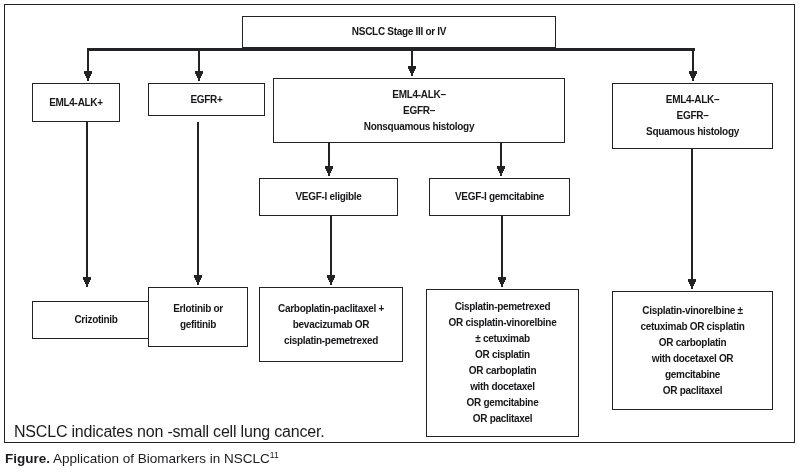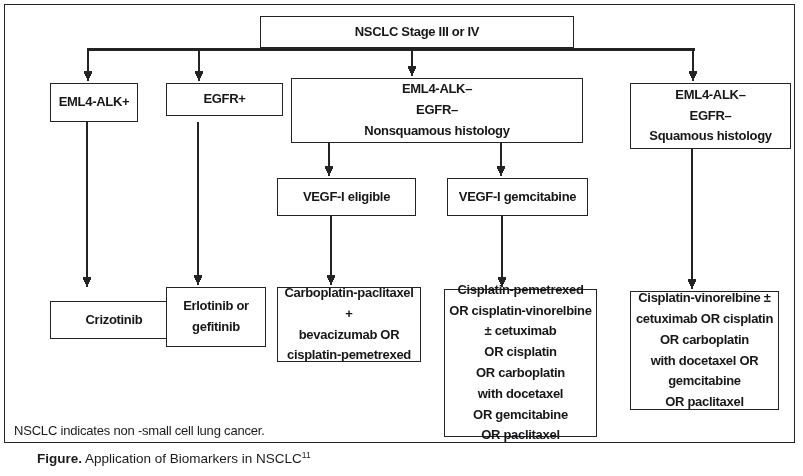--- a/index.html
+++ b/index.html
@@ -30,39 +30,37 @@
     position: absolute;
     box-sizing: border-box;
     border: 1.4px solid #232326;
     background: #ffffff;
     display: flex;
     align-items: center;
     justify-content: center;
     text-align: center;
     white-space: pre-line;
     font-weight: bold;
-    font-size: 13px;
+    font-size: 10px;
     line-height: 1.6;
     letter-spacing: -0.3px;
     padding: 1px 3px;
-    margin-left: 18px;
   }
   .footnote {
     position: absolute;
     left: 14px; top: 423px;
-    font-size: 13px;
+    font-size: 16px;
     letter-spacing: -0.2px;
     color: #1b1b1e;
   }
   .caption {
     position: absolute;
     left: 5px; top: 451px;
     font-size: 13.5px;
     color: #1b1b1e;
-    margin-left: 32px;
   }
   .caption .bold { font-weight: bold; }
   .caption sup { font-size: 8.5px; vertical-align: super; line-height: 0; }
   svg line, svg polygon { shape-rendering: crispEdges; }
 </style>
 </head>
 <body>
 
 <div class="stage">
 
@@ -147,21 +145,21 @@
 
   <div class="node" style="left:426px; top:289px; width:153px; height:148px;">Cisplatin-pemetrexed
 OR cisplatin-vinorelbine
 ± cetuximab
 OR cisplatin
 OR carboplatin
 with docetaxel
 OR gemcitabine
 OR paclitaxel</div>
 
-  <div class="node" style="left:612px; top:291px; width:149px; height:119px;">Cisplatin-vinorelbine ±
+  <div class="node" style="left:612px; top:291px; width:161px; height:119px;">Cisplatin-vinorelbine ±
 cetuximab OR cisplatin
 OR carboplatin
 with docetaxel OR
 gemcitabine
 OR paclitaxel</div>
 
   <div class="footnote">NSCLC indicates non -small cell lung cancer.</div>
 
   <div class="caption">
     <span class="bold">Figure.</span><span> Application of Biomarkers in NSCLC</span><sup>11</sup>

